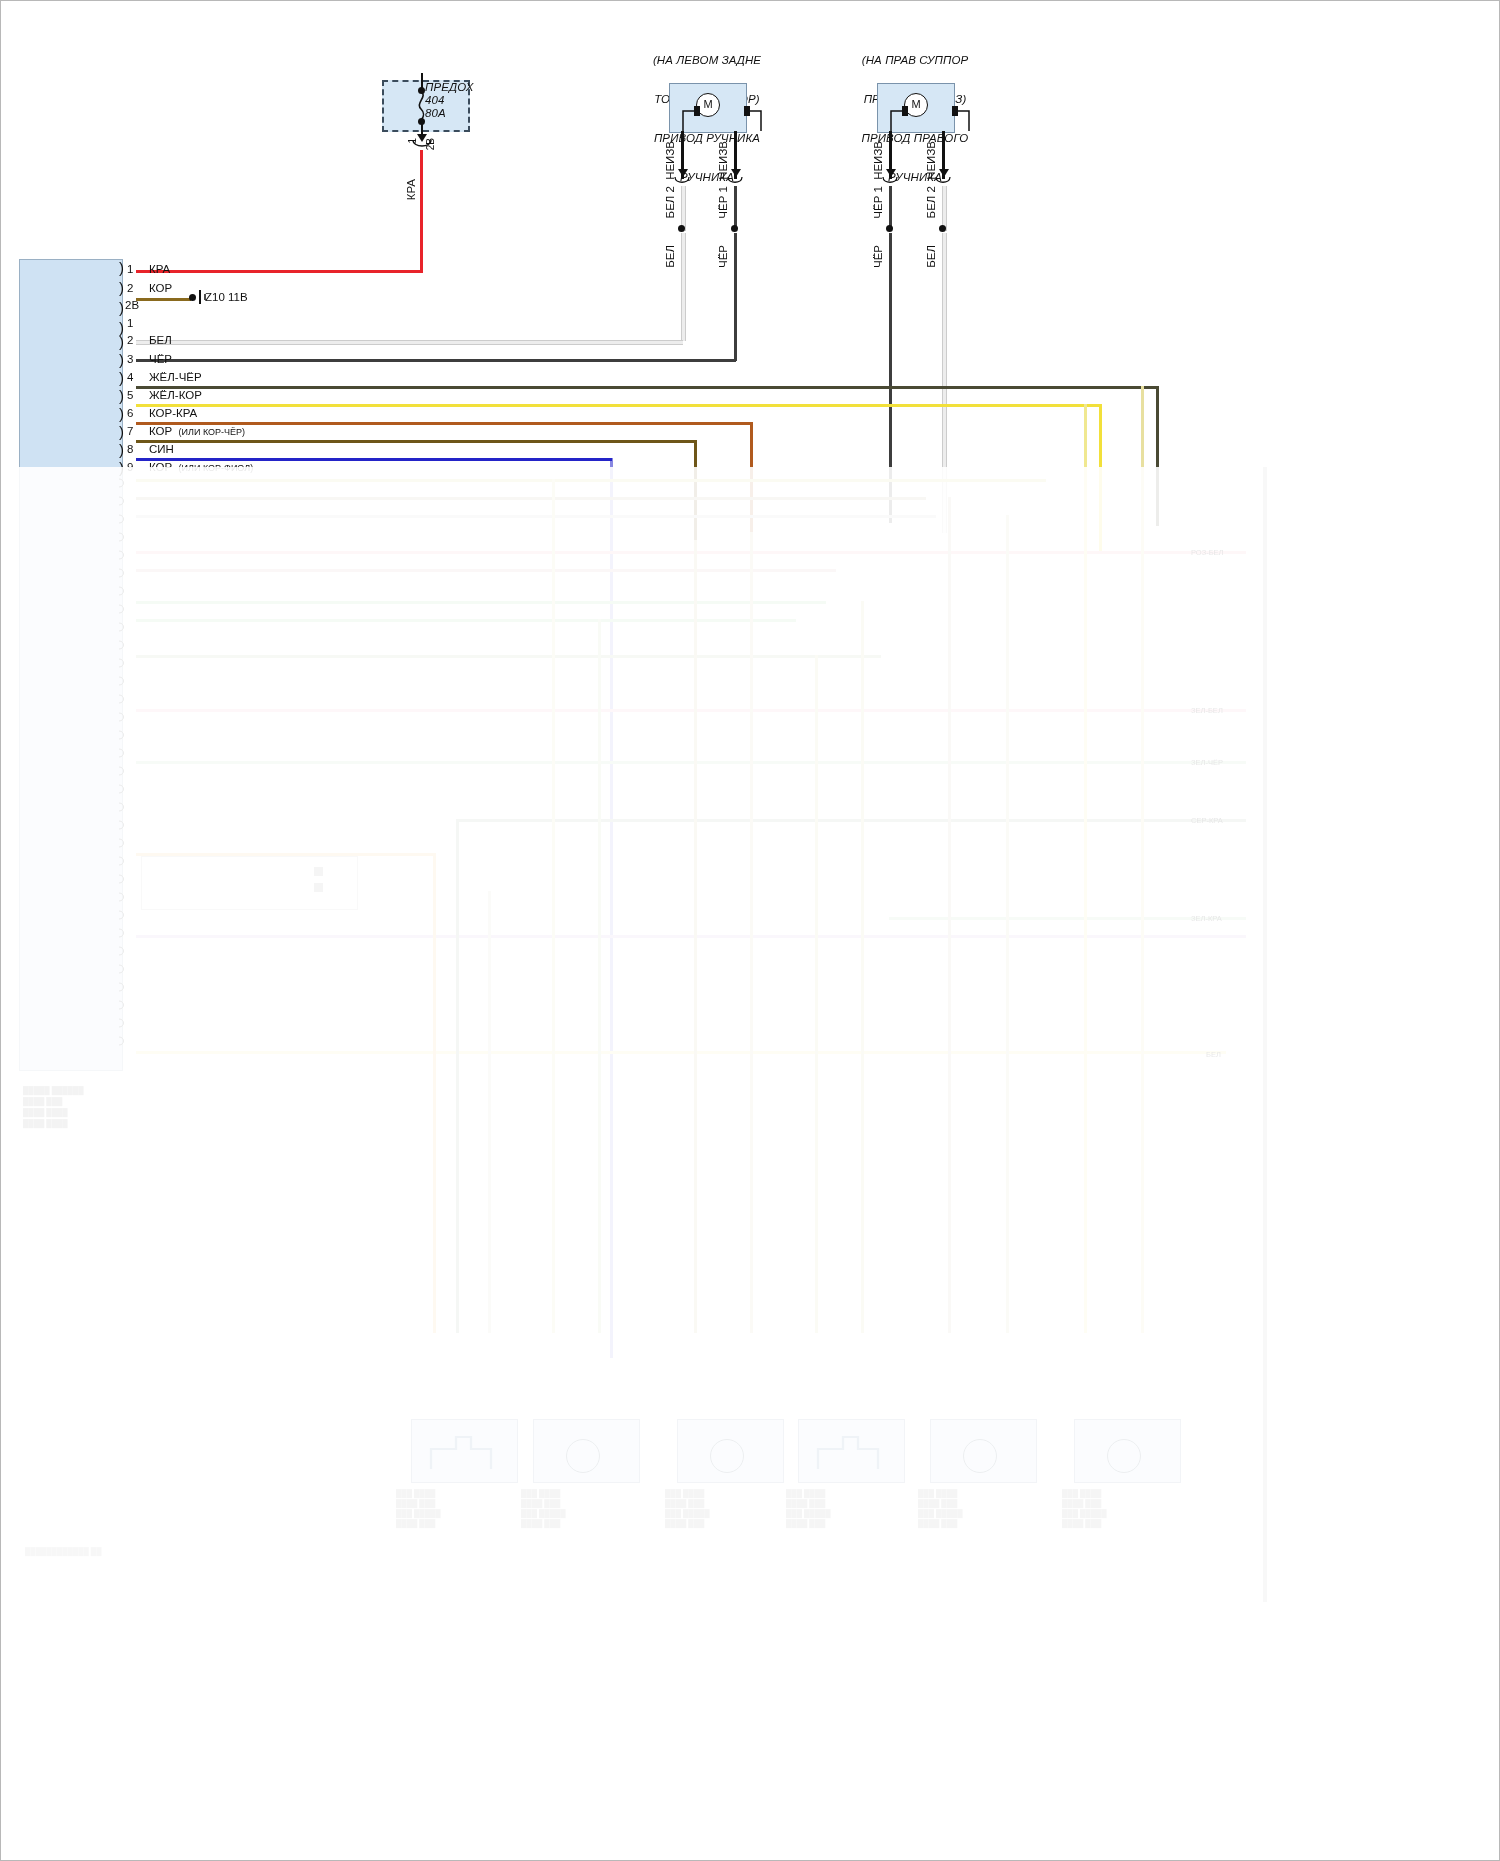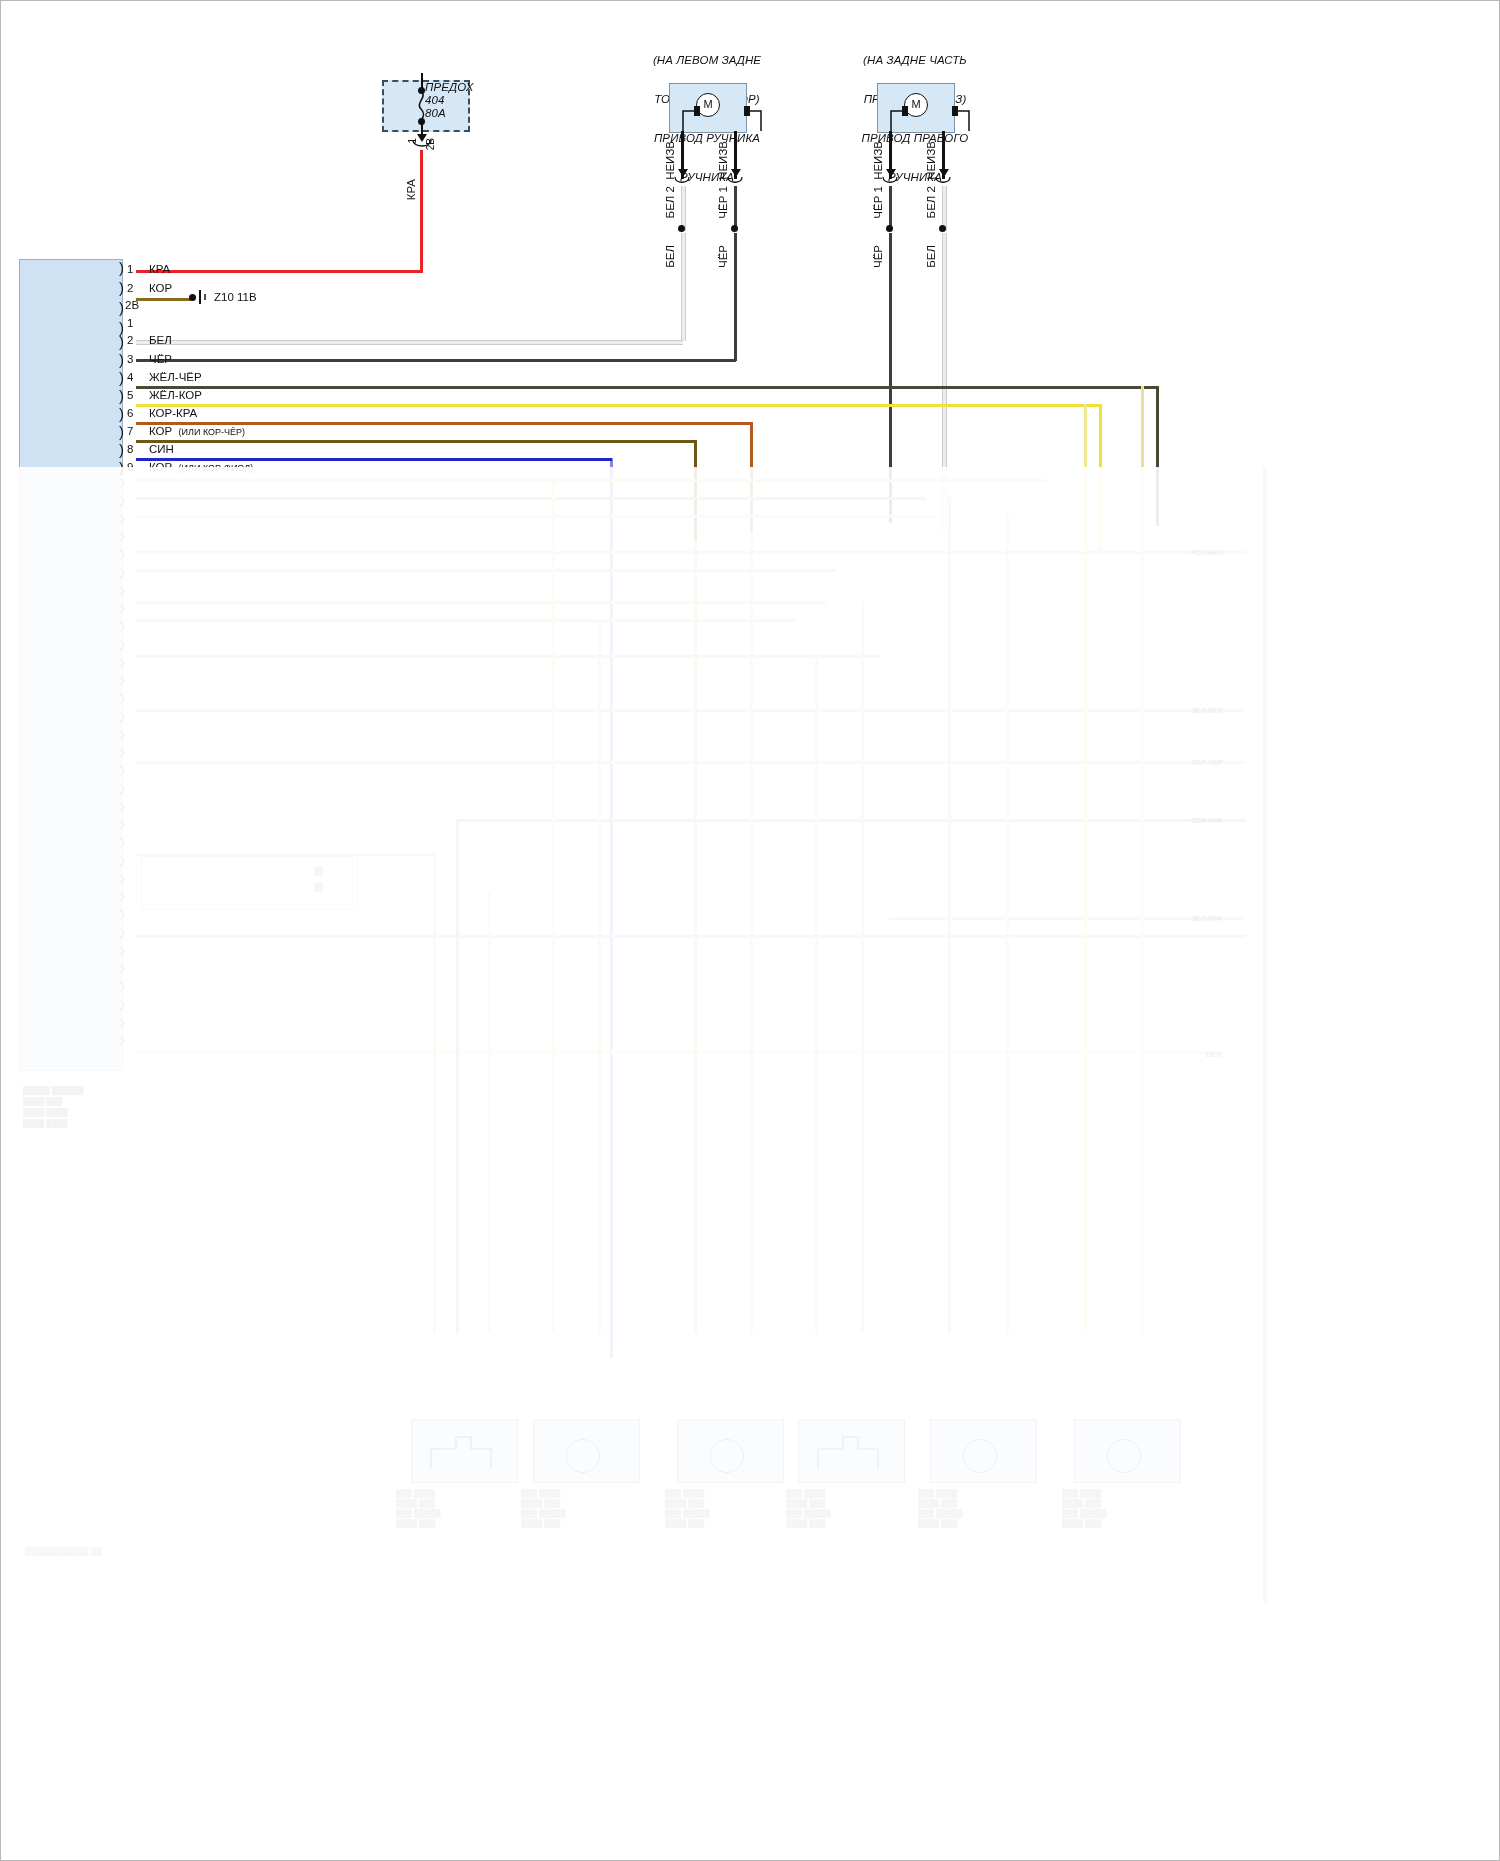--- a/index.html
+++ b/index.html
@@ -97,21 +97,21 @@
   </svg>
   <div class="abs vert" style="left:716px;top:140px;">НЕИЗВ</div>
   <div class="abs vert" style="left:716px;top:185px;"><span>ЧЁР</span> <span>1</span></div>
   <div class="vwire" style="left:733px;top:185px;height:45px;background:#3d3d3d;width:3px;"></div>
   <div class="dot" style="left:730px;top:224px;"></div>
   <div class="vwire" style="left:733px;top:232px;height:128px;background:#3d3d3d;width:3px;"></div>
   <div class="abs vert" style="left:716px;top:244px;">ЧЁР</div>
   <div class="wire" style="left:135px;top:358px;width:600px;background:#3d3d3d;height:3px;"></div>
 
   <div class="abs txt c" style="left:828px;top:27px;width:172px;">
-    <div>(НА ЗАДНЕ ЧАСТЬ</div>
+    <div>(НА ПРАВ СУППОР</div>
     <div>ПРАВОГ ТОРМОЗ)</div>
     <div>ПРИВОД ПРАВОГО</div>
     <div>РУЧНИКА</div>
   </div>
   <div class="box-blue" style="left:876px;top:82px;width:76px;height:48px;"></div>
   <div class="motor-circ" style="left:903px;top:92px;">M</div>
   <svg class="abs" style="left:888px;top:96px;" width="82" height="36">
     <path d="M2 34 L2 14 L14 14" stroke="#111" stroke-width="1.5" fill="none"></path>
     <path d="M80 34 L80 14 L68 14" stroke="#111" stroke-width="1.5" fill="none"></path>
     <rect x="13" y="9" width="6" height="10" fill="#111"></rect>
@@ -150,21 +150,21 @@
 
   <div class="brace" style="left:118px;top:282px;">)</div>
   <div class="pinnum" style="left:126px;top:281px;">2</div>
   <div class="pinrow" style="left:148px;top:281px;">КОР</div>
   <div class="wire" style="left:135px;top:297px;width:55px;background:#8a6a1e;height:3px;"></div>
   <div class="dot" style="left:188px;top:293px;"></div>
   <svg class="abs" style="left:196px;top:288px;" width="16" height="16">
     <line x1="3" y1="1" x2="3" y2="15" stroke="#111" stroke-width="2"></line>
     <line x1="8" y1="5" x2="8" y2="11" stroke="#111" stroke-width="1.5"></line>
   </svg>
-  <div class="pinrow" style="left:213px;top:290px;">Z10 11В</div>
+  <div class="pinrow" style="left:204px;top:290px;">Z10 11В</div>
 
   <div class="brace" style="left:118px;top:302px;">)</div>
   <div class="pinnum" style="left:124px;top:298px;">2В</div>
 
   <div class="brace" style="left:118px;top:322px;">)</div>
   <div class="pinnum" style="left:126px;top:316px;">1</div>
 
   <div class="brace" style="left:118px;top:336px;">)</div>
   <div class="pinnum" style="left:126px;top:333px;">2</div>
   <div class="pinrow" style="left:148px;top:333px;">БЕЛ</div>

